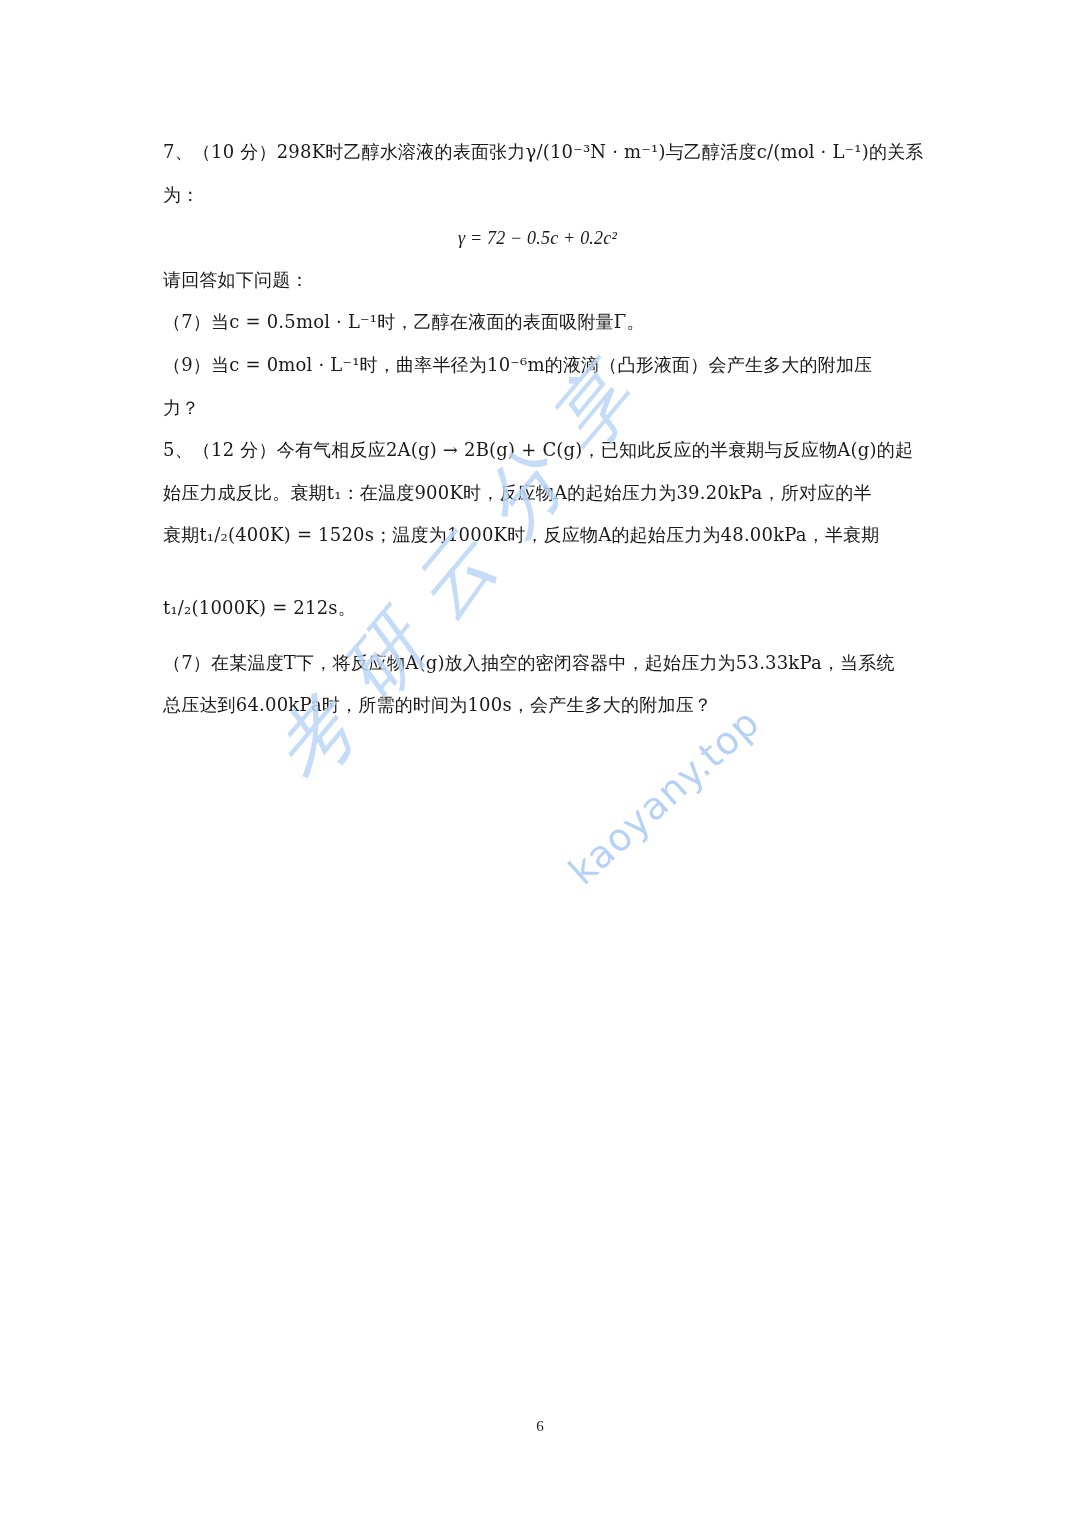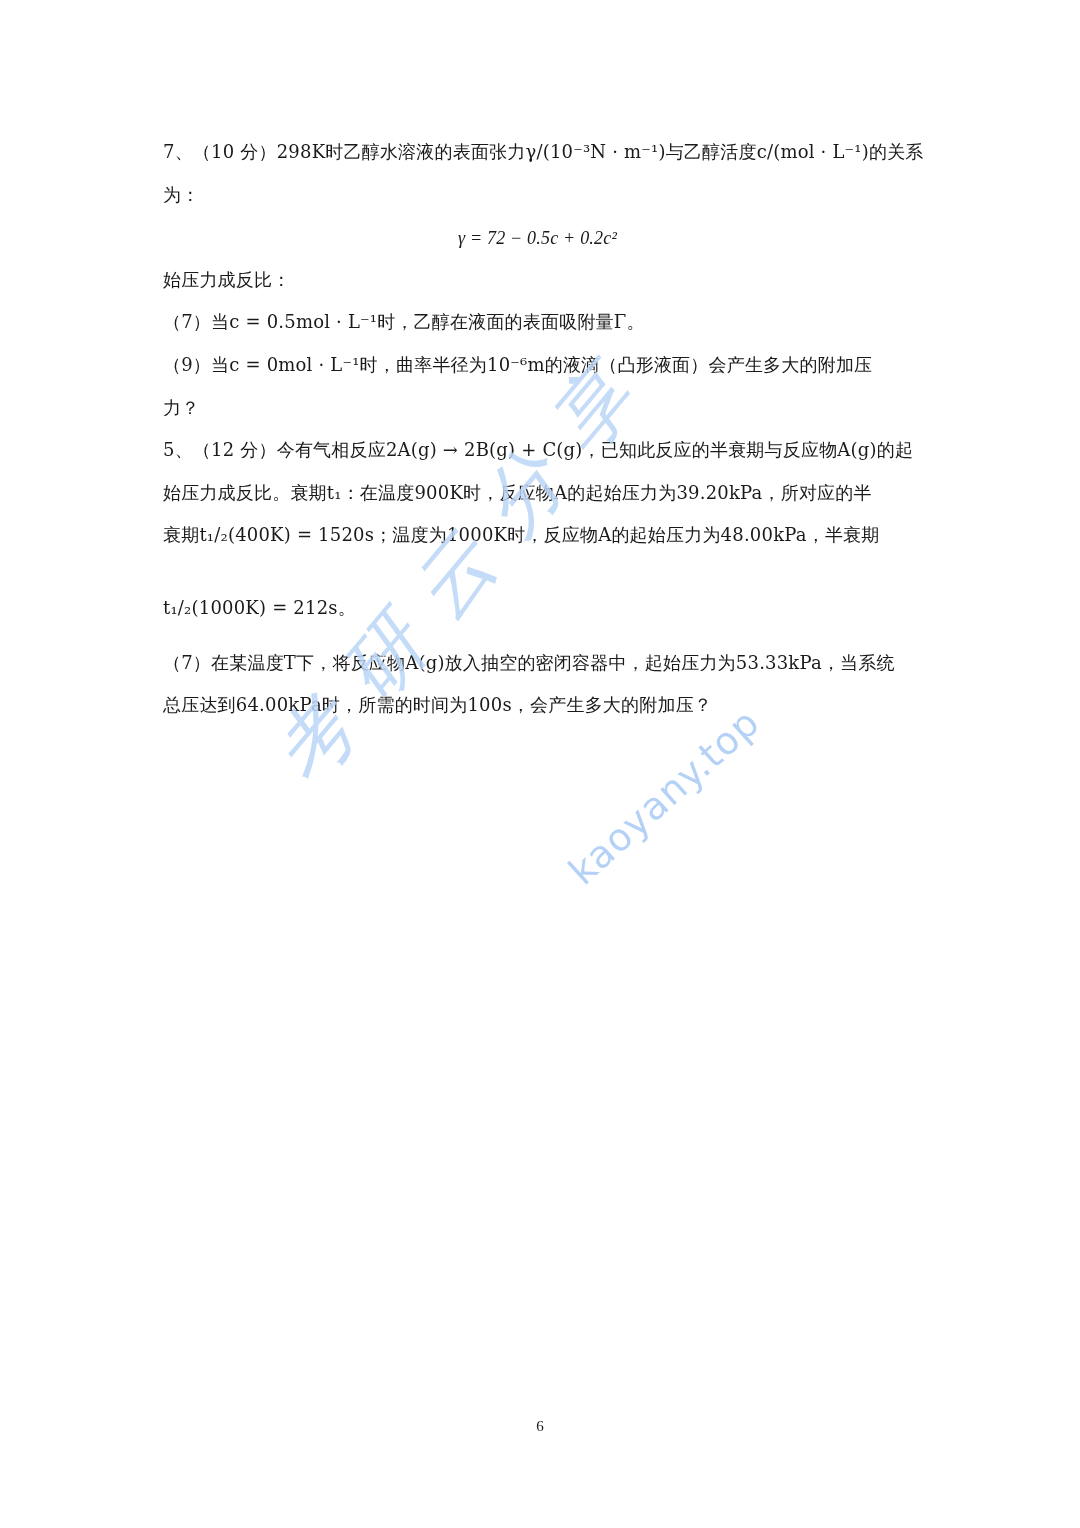--- a/index.html
+++ b/index.html
@@ -38,21 +38,21 @@
     }
   </style>
 </head>
 <body>
 
 <div class="page">
 
   <div class="line" style="top:140px">7、（10 分）298K时乙醇水溶液的表面张力γ/(10⁻³N · m⁻¹)与乙醇活度c/(mol · L⁻¹)的关系</div>
   <div class="line" style="top:183px">为：</div>
   <div class="line center math" style="top:226px">γ = 72 − 0.5c + 0.2c²</div>
-  <div class="line" style="top:268px">始压力成反比：</div>
+  <div class="line" style="top:268px">请回答如下问题：</div>
   <div class="line" style="top:310px">（7）当c = 0.5mol · L⁻¹时，乙醇在液面的表面吸附量Γ。</div>
   <div class="line" style="top:353px">（9）当c = 0mol · L⁻¹时，曲率半径为10⁻⁶m的液滴（凸形液面）会产生多大的附加压</div>
   <div class="line" style="top:396px">力？</div>
 
   <div class="line" style="top:438px">5、（12 分）今有气相反应2A(g) → 2B(g) + C(g)，已知此反应的半衰期与反应物A(g)的起</div>
   <div class="line" style="top:481px">始压力成反比。衰期t₁：在温度900K时，反应物A的起始压力为39.20kPa，所对应的半</div>
   <div class="line" style="top:523px">衰期t₁/₂(400K) = 1520s；温度为1000K时，反应物A的起始压力为48.00kPa，半衰期</div>
   <div class="line" style="top:596px">t₁/₂(1000K) = 212s。</div>
   <div class="line" style="top:651px">（7）在某温度T下，将反应物A(g)放入抽空的密闭容器中，起始压力为53.33kPa，当系统</div>
   <div class="line" style="top:693px">总压达到64.00kPa时，所需的时间为100s，会产生多大的附加压？</div>

